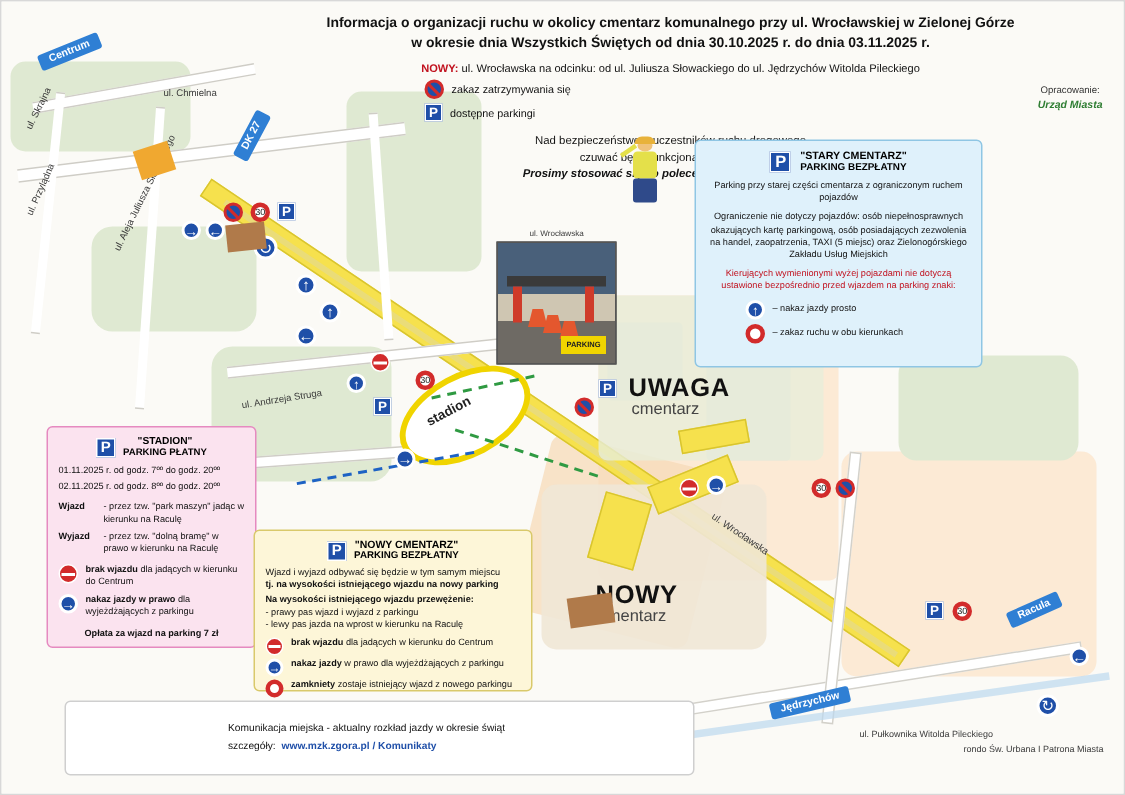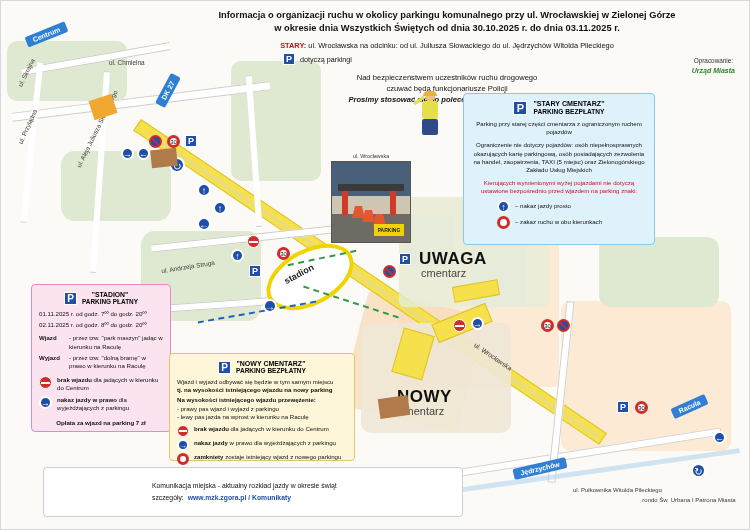--- a/index.html
+++ b/index.html
@@ -110,32 +110,39 @@
     <div class="roadY" style="left:432px;top:312px;width:56px;height:18px;transform:rotate(-22deg);"></div>
     <div class="roadY" style="left:452px;top:282px;width:44px;height:14px;transform:rotate(-10deg);"></div>
     <div class="roadY" style="left:396px;top:330px;width:30px;height:44px;transform:rotate(16deg);"></div>
 
     <div class="dashblue" style="left:196px;top:310px;width:120px;transform:rotate(-10deg);"></div>
     <div class="dashgreen" style="left:300px;top:300px;width:100px;transform:rotate(18deg);"></div>
     <div class="dashgreen" style="left:286px;top:256px;width:70px;transform:rotate(-12deg);"></div>
   </div>
 
   <div class="header">
-    <div class="h1">Informacja o organizacji ruchu w okolicy parkingu komunalnego przy ul. Wrocławskiej w Zielonej Górze</div>
+    <div class="h1">Informacja o organizacji ruchu w okolicy cmentarz komunalnego przy ul. Wrocławskiej w Zielonej Górze</div>
     <div class="h2">w okresie dnia Wszystkich Świętych od dnia 30.10.2025 r. do dnia 03.11.2025 r.</div>
     <div class="uwaga">
-      <b>STARY:</b>
+      <b>NOWY:</b>
       <span>ul. Wrocławska na odcinku:  od ul. Juliusza Słowackiego do ul. Jędrzychów Witolda Pileckiego</span>
     </div>
 
+    <div class="legrow">
+      <span style="position:relative;display:inline-block;width:13px;height:13px;">
+        <span class="circ" style="position:absolute;inset:0;background:#1f4fa8;border:2px solid #d22b2b;border-radius:50%;box-sizing:border-box;"></span>
+        <span style="position:absolute;left:1px;top:5.5px;width:11px;height:2px;background:#d22b2b;transform:rotate(45deg);"></span>
+      </span>
+      <span class="txt">zakaz zatrzymywania się</span>
+    </div>
 
 
     <div class="legrow">
       <span class="sblueSq" style="display:inline-block;width:12px;height:12px;font-size:9px;line-height:11px;">P</span>
-      <span class="txt">dotyczą parkingi</span>
+      <span class="txt">dostępne parkingi</span>
     </div>
 
     <div class="policetxt">
       <div>Nad bezpieczeństwem uczestników ruchu drogowego</div>
       <div>czuwać będą funkcjonariusze Policji</div>
       <div class="b">Prosimy stosować się do poleceń kierujących ruchem.</div>
     </div>
   </div>
 
   <div class="opr">

